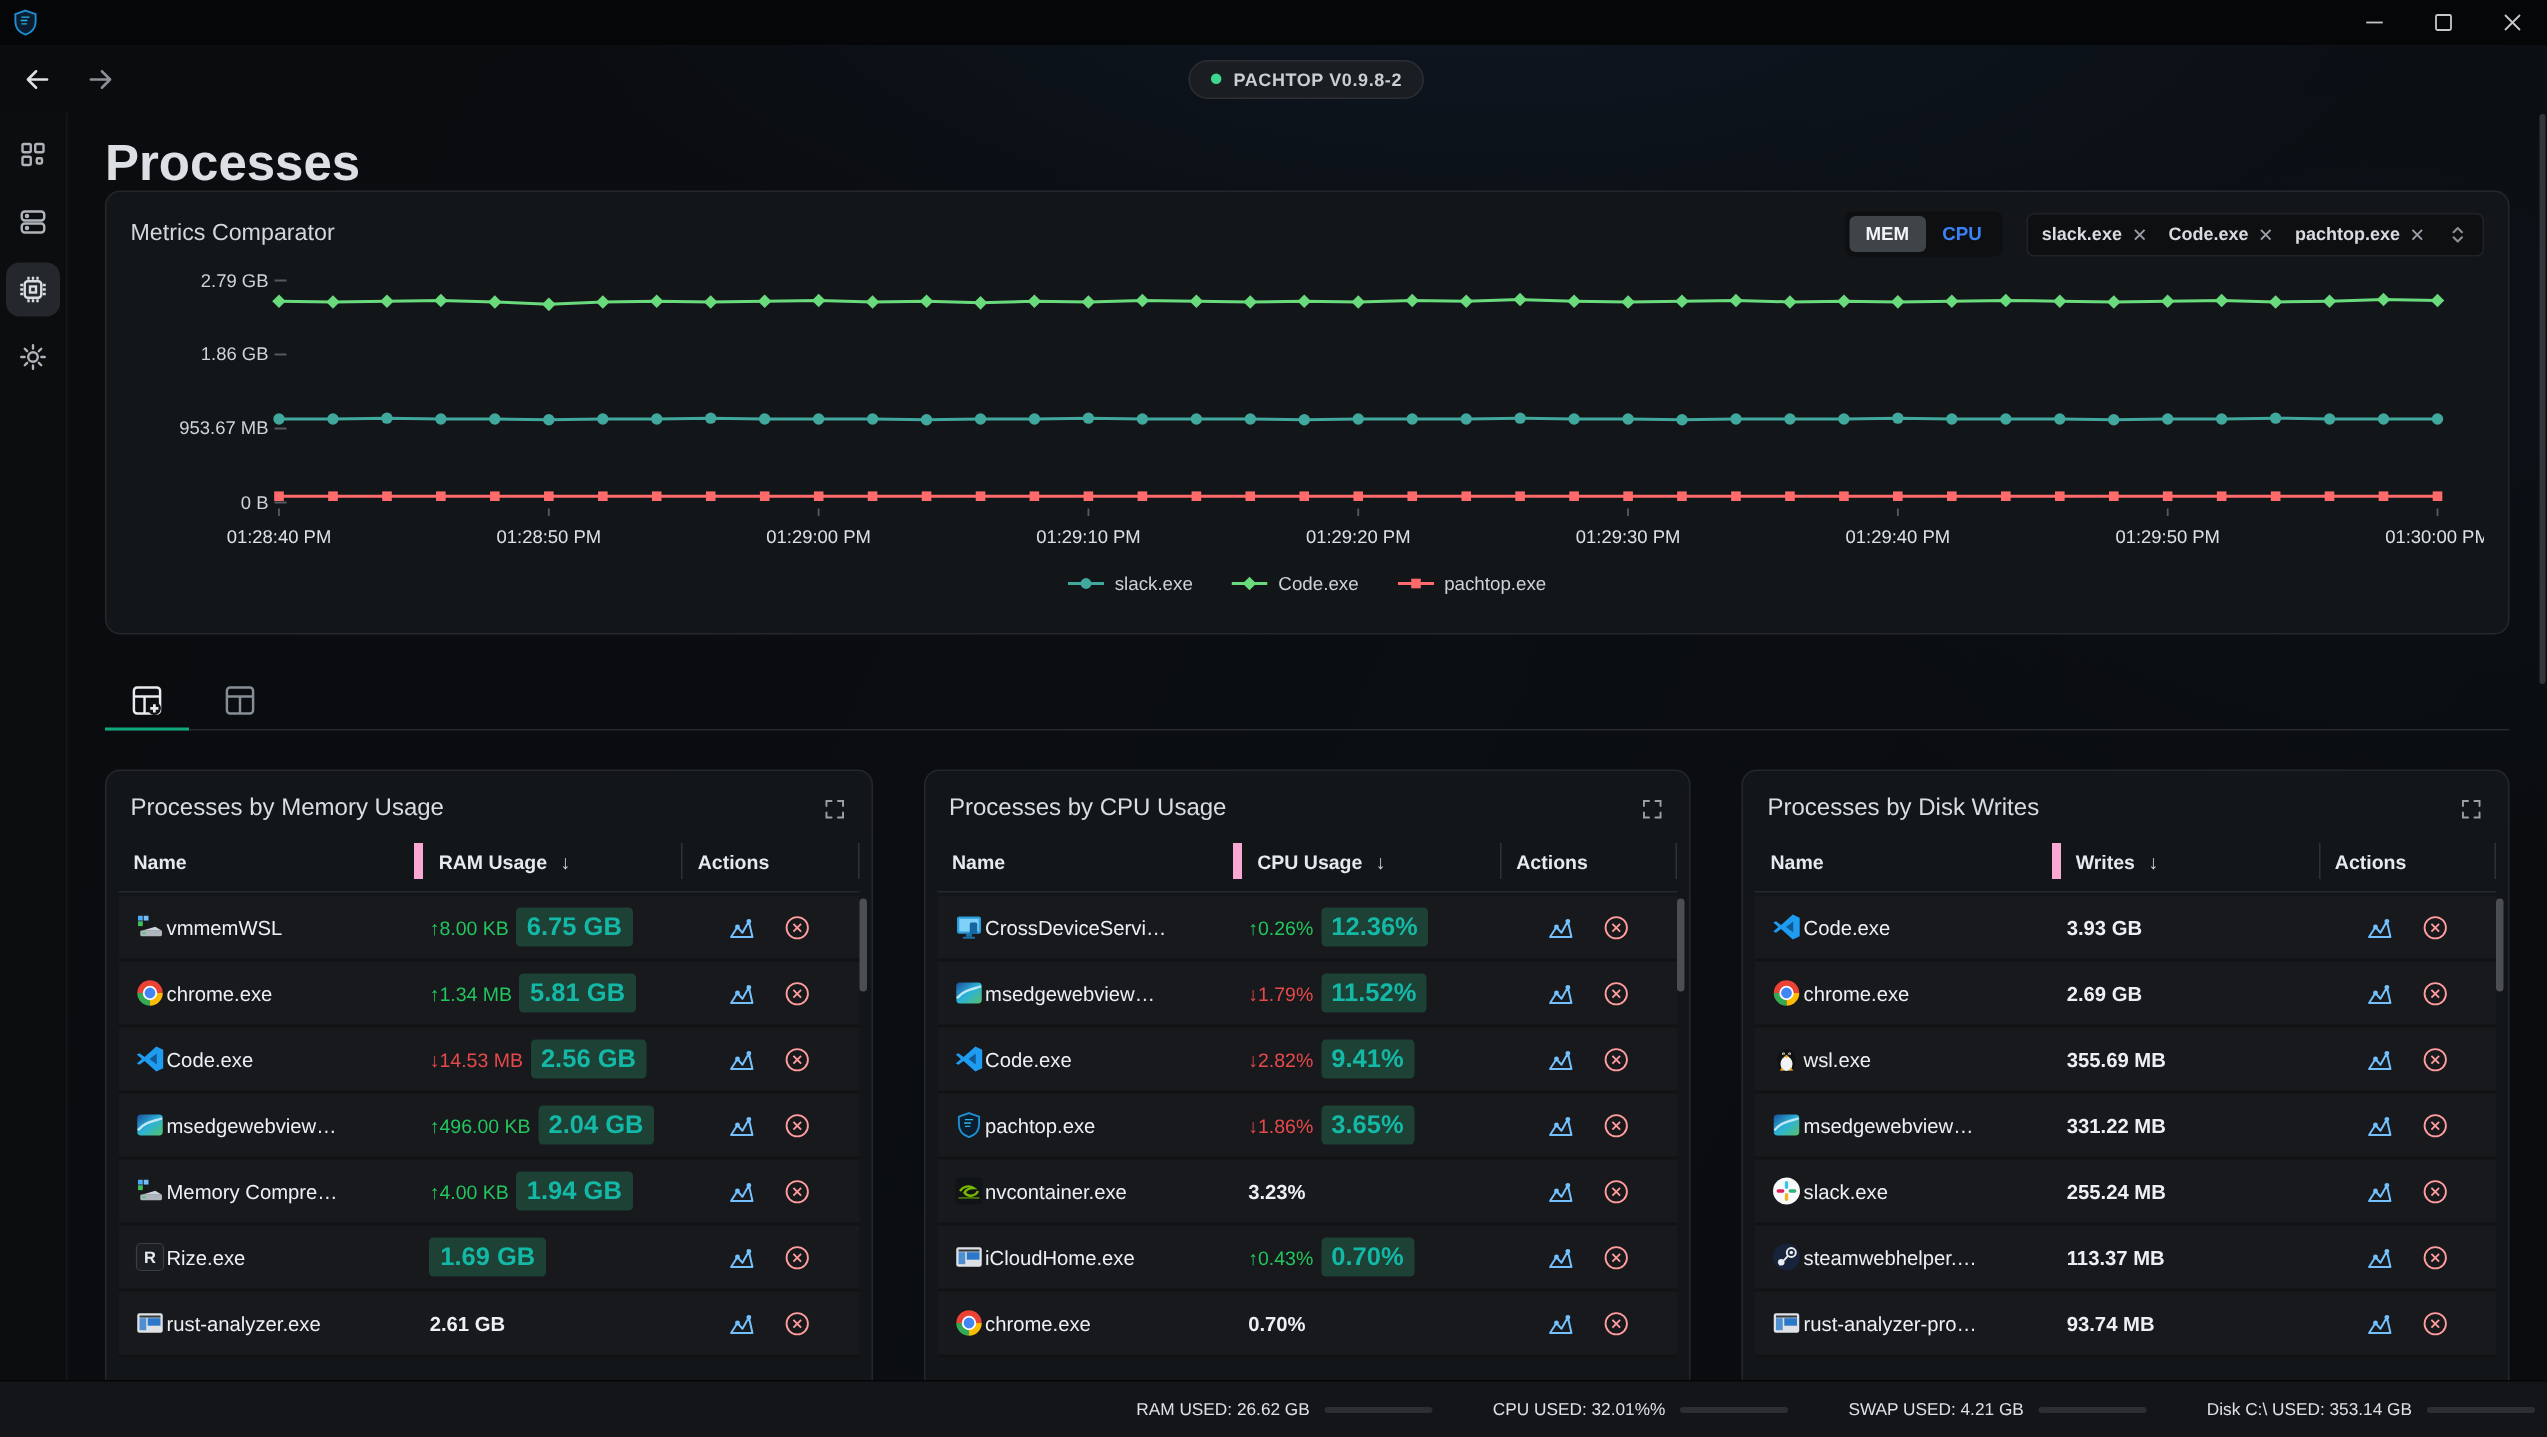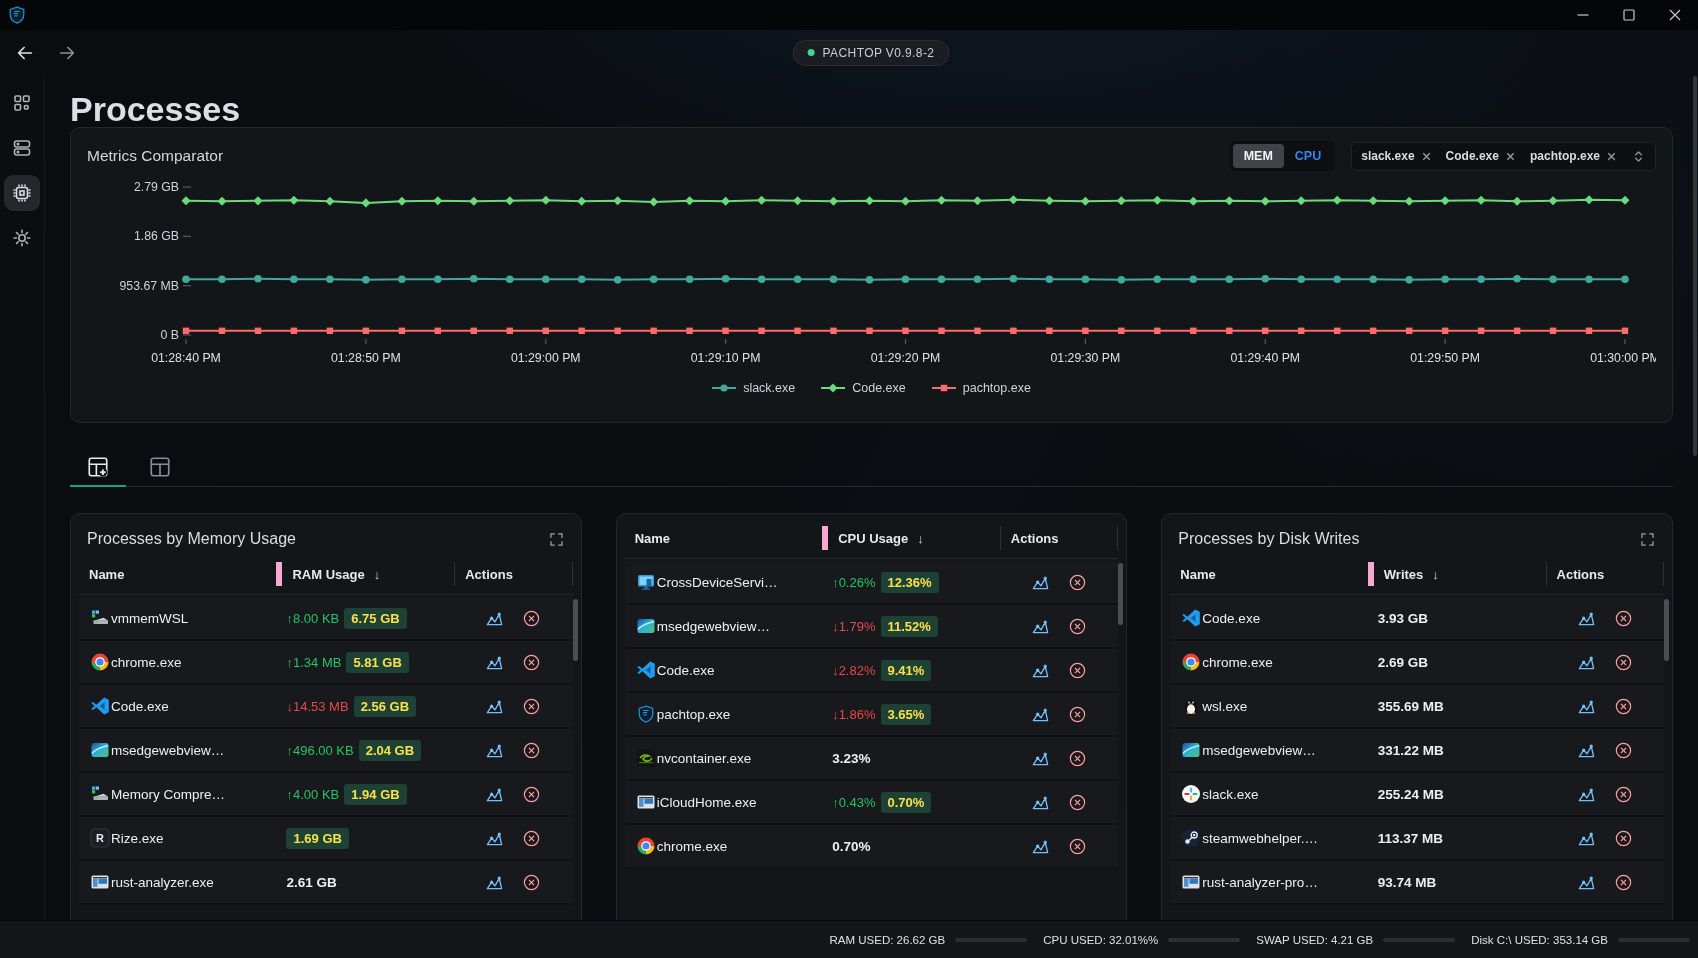--- a/index.html
+++ b/index.html
@@ -20,21 +20,21 @@
   .titlebar { height:30px; display:flex; align-items:center; background:#050607; padding-left:8px; }
   .wcontrols { margin-left:auto; display:flex; }
   .wbtn { width:46px; height:30px; display:flex; align-items:center; justify-content:center; color:#c6c9cc; cursor:pointer; }
   
   .navbar { height:45px; display:flex; align-items:center; padding-left:14px; gap:20px; position:relative; }
   .navbtn { cursor:pointer; }
   .badge { position:absolute; left:871px; top:50%; transform:translate(-50%,-50%);
     display:flex; align-items:center; gap:8px; background:#1a1d21; border:1px solid #2b2f34;
     border-radius:14px; padding:5px 14px; }
   .badge-dot { width:7px; height:7px; border-radius:50%; background:#3dd68c; }
-  .badge-text { font-size:12px; font-weight:400; color:#c9ced3; letter-spacing:.4px; }
+  .badge-text { font-size:12px; font-weight:700; color:#c9ced3; letter-spacing:.4px; }
   
   .frame { display:flex; height:883px; }
   .sidebar { width:45px; background:#0b0d0f; border-right:1px solid #17191c;
     display:flex; flex-direction:column; align-items:center; padding-top:10px; gap:9px; }
   .side-item { width:36px; height:36px; border-radius:9px; display:flex; align-items:center; justify-content:center;
     color:#aeb4ba; cursor:pointer; }
   .side-item.active { background:#24272c; color:#d9dde1; }
   .main { flex:1; padding:0 25px; overflow:hidden; }
   .page-title { margin-top:16px; font-size:34px; font-weight:700; color:#dce0e4; line-height:36px; }
   
@@ -71,28 +71,28 @@
   .th.act  { flex:1; border-left:1px solid #2e3236; border-right:1px solid #2e3236; }
   .sort { font-size:13px; color:#cfd4d9; }
   .tbody { position:relative; margin-top:2px; }
   .trow { display:flex; align-items:center; height:44px; background:#17191d; border-bottom:2px solid #101214; margin:0 8px; }
   .td.name { flex:0 0 40%; display:flex; align-items:center; padding-left:10px; overflow:hidden; }
   .picon { width:22px; height:22px; display:flex; align-items:center; justify-content:center; flex:0 0 22px; }
   .pname { font-size:13.5px; color:#edf0f2; font-weight:500; white-space:nowrap; }
   .td.val { flex:0 0 36%; display:flex; align-items:center; gap:5px; padding-left:10px; }
   .delta { font-size:13px; font-weight:500; white-space:nowrap; }
   .delta.up { color:#22c55e; } .delta.down { color:#e64949; }
-  .pbadge { background:#1d4134; color:#fde047; font-weight:700; font-size:13px; padding:3px 7px; border-radius:3px; white-space:nowrap; }
+  .pbadge { background:#1d4134; color:#14b8a6; font-weight:700; font-size:17px; padding:3px 7px; border-radius:3px; white-space:nowrap; }
   .plain { color:#edf0f2; font-weight:700; font-size:13.5px; white-space:nowrap; }
   .td.act { flex:1; display:flex; align-items:center; justify-content:center; gap:18px; }
   .act-icn { cursor:pointer; }
   .tscroll { position:absolute; right:3px; top:2px; width:5px; height:62px; background:#4b4f54; border-radius:3px; cursor:pointer; }
   
   .statusbar { position:absolute; left:0; right:0; bottom:0; height:38px; background:#131518; border-top:1px solid #050607;
-    display:flex; align-items:center; justify-content:flex-end; gap:16px; padding-right:8px; z-index:5; }
+    display:flex; align-items:center; justify-content:flex-end; gap:40px; padding-right:8px; z-index:5; }
   .stat { display:flex; align-items:center; gap:10px; font-size:11.5px; color:#dde1e5; font-weight:500; }
   .statbar { width:72px; height:4px; border-radius:2px; background:#2b2e33; overflow:hidden; }
   .statfill { height:100%; border-radius:2px; }
   .page-scroll { position:absolute; right:1px; top:76px; width:4px; height:380px; background:#3c4045; border-radius:2px; opacity:.8; z-index:6; cursor:pointer; }
 </style>
 </head>
 <body>
 
 <svg width="0" height="0" style="position:absolute">
   <defs>
@@ -661,20 +661,28 @@
                       <circle cx="10" cy="10" r="7.5"></circle>
                       <path d="M7.3 7.3 L12.7 12.7 M12.7 7.3 L7.3 12.7"></path>
                     </svg>
                   </span>
       </div>
               </div>
               <div class="tscroll"></div>
             </div>
   </div>
           <div class="pcard">
+    <div class="pcard-head">
+      <span class="pcard-title">Processes by CPU Usage</span>
+      <span class="icn expand">
+                <svg width="17" height="17" viewBox="0 0 20 20" stroke="#9aa0a6" stroke-width="1.5" fill="none" stroke-linecap="round">
+                  <path d="M7.5 3.5 H3.5 V7.5 M12.5 3.5 H16.5 V7.5 M16.5 12.5 V16.5 H12.5 M3.5 12.5 V16.5 H7.5"></path>
+                </svg>
+              </span>
+    </div>
     <div class="thead">
       <div class="th name">Name</div>
       <div class="th val">CPU Usage <span class="sort">↓</span></div>
       <div class="th act">Actions</div>
     </div>
     <div class="tbody">
               <div class="trow">
       <div class="td name">
                   <span class="picon">
                     <svg width="20" height="20" viewBox="0 0 20 20">

